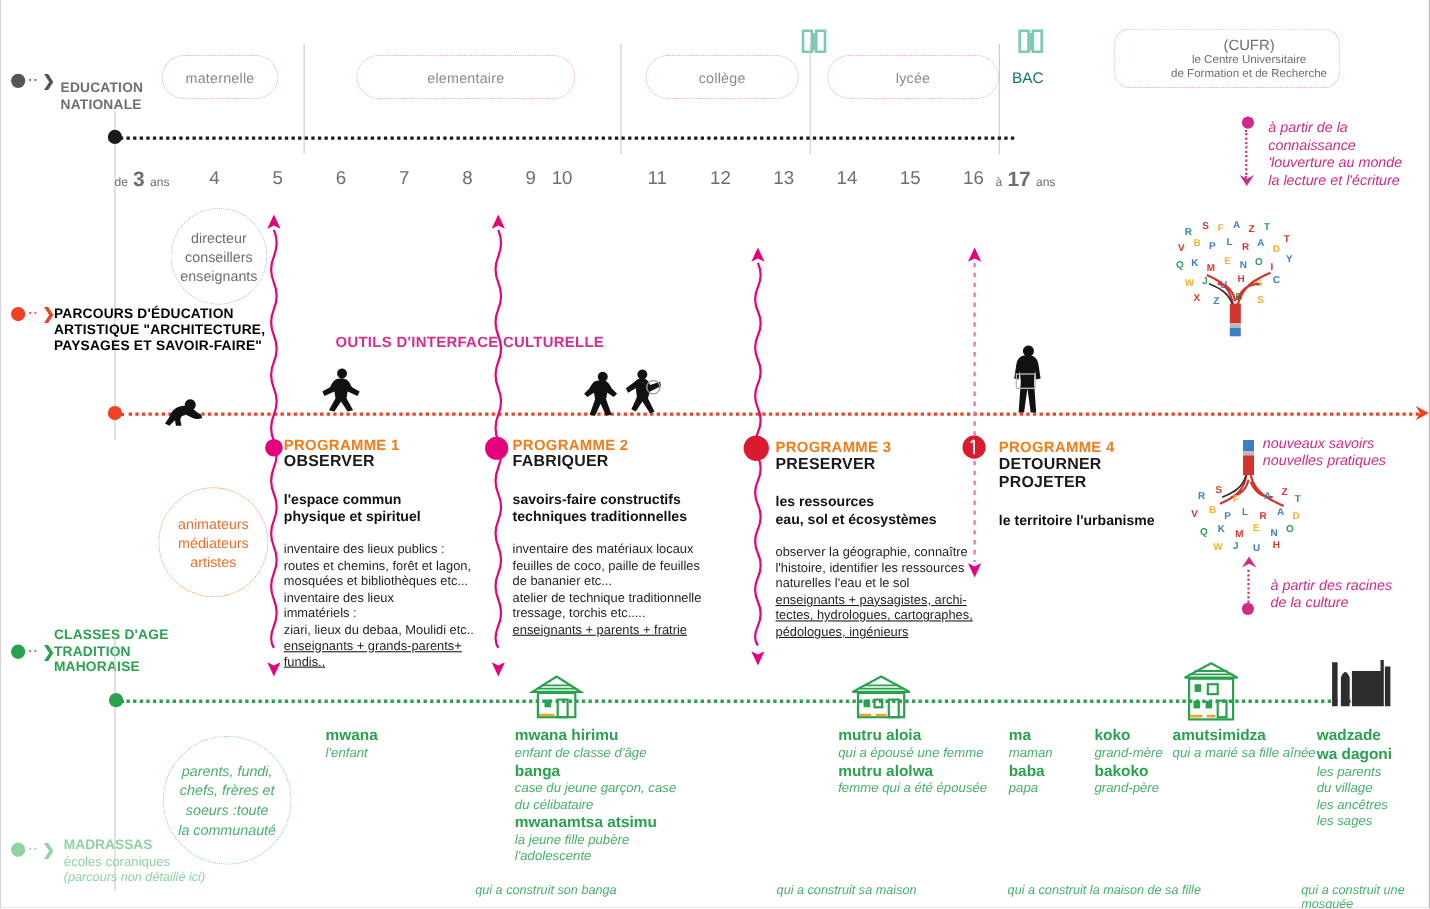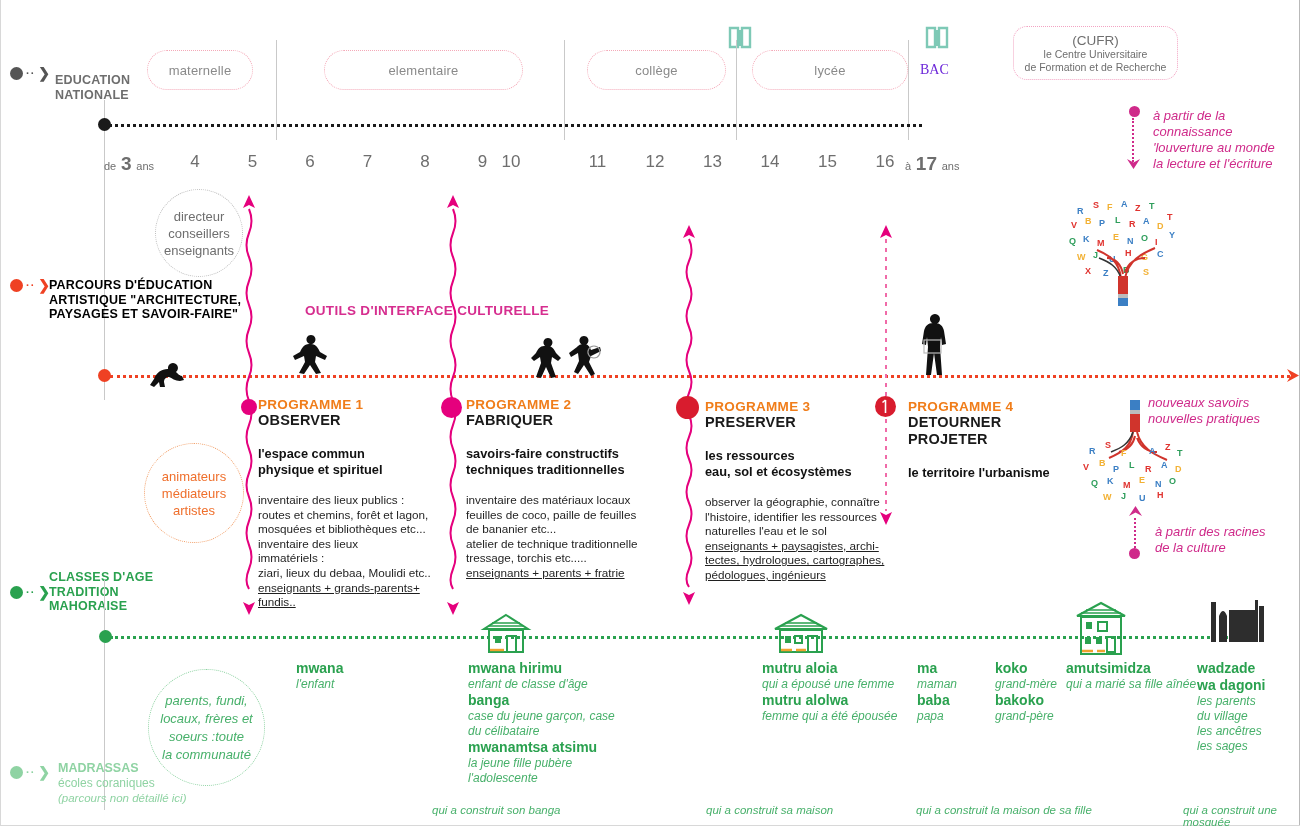--- a/index.html
+++ b/index.html
@@ -86,23 +86,23 @@
   </div>
 
   <svg class="abs" style="left:727px;top:25px;" width="26" height="26" viewBox="0 0 26 26">
     <path d="M3 3 h8 v19 h-8z M15 3 h8 v19 h-8z" fill="none" stroke="#7ec9b6" stroke-width="2.4"></path>
     <path d="M12.6 5 v16 M13.4 5 v16" stroke="#7ec9b6" stroke-width="1.6"></path>
   </svg>
   <svg class="abs" style="left:924px;top:25px;" width="26" height="26" viewBox="0 0 26 26">
     <path d="M3 3 h8 v19 h-8z M15 3 h8 v19 h-8z" fill="none" stroke="#7ec9b6" stroke-width="2.4"></path>
     <path d="M12.6 5 v16 M13.4 5 v16" stroke="#7ec9b6" stroke-width="1.6"></path>
   </svg>
-  <div class="abs" style="left:920px;top:62px;font-size:14px;color:#6d28d9;font-family:Liberation Serif, serif;">BAC</div>
-
-  <div class="abs" style="left:1013px;top:26px;width:163px;height:52px;border:1px dotted #f2a3c2;border-radius:14px;display:flex;flex-direction:column;align-items:center;justify-content:center;text-align:center;">
+  <div class="abs" style="left:920px;top:62px;font-size:14px;color:#0f766e;">BAC</div>
+
+  <div class="abs" style="left:1013px;top:26px;width:163px;height:52px;border:1px dotted #f2a3c2;border-radius:14px;display:flex;flex-direction:column;align-items:center;justify-content:center;text-align:center;padding-left:40px;">
     <div style="font-size:13.5px;color:#6e6e6e;line-height:15px;">(CUFR)</div>
     <div style="font-size:10.5px;color:#6e6e6e;line-height:13px;">le Centre Universitaire</div>
     <div style="font-size:10.5px;color:#6e6e6e;line-height:13px;">de Formation et de Recherche</div>
   </div>
 
   <div class="vtick" style="left:104px;top:100px;height:300px;"></div>
   <div class="vtick" style="left:276px;top:40px;height:100px;"></div>
   <div class="vtick" style="left:564px;top:40px;height:100px;"></div>
   <div class="vtick" style="left:736px;top:40px;height:100px;"></div>
   <div class="vtick" style="left:908px;top:40px;height:100px;"></div>
@@ -155,21 +155,21 @@
   </div>
 
   <div class="circ" style="left:144px;top:443px;width:98px;height:98px;border-color:#f2a06a;color:#ef6f2c;">
     <div>animateurs</div>
     <div>médiateurs</div>
     <div>artistes</div>
   </div>
 
   <div class="circ" style="left:148px;top:669px;width:115px;height:115px;border-color:#8fd3a3;color:#47b06a;font-style:italic;font-size:13px;line-height:18px;">
     <div>parents, fundi,</div>
-    <div>locaux, frères et</div>
+    <div>chefs, frères et</div>
     <div>soeurs :toute</div>
     <div>la communauté</div>
   </div>
 
   <div class="legmark" style="left:10px;top:278px;">
     <span class="dot" style="background:#ef4123;"></span>
     <span class="dots" style="color:#ef4123;">··</span>
     <span class="arw" style="color:#ef4123;">❯</span>
   </div>
   <div class="legtxt" style="left:49px;top:278px;color:#000000;">

